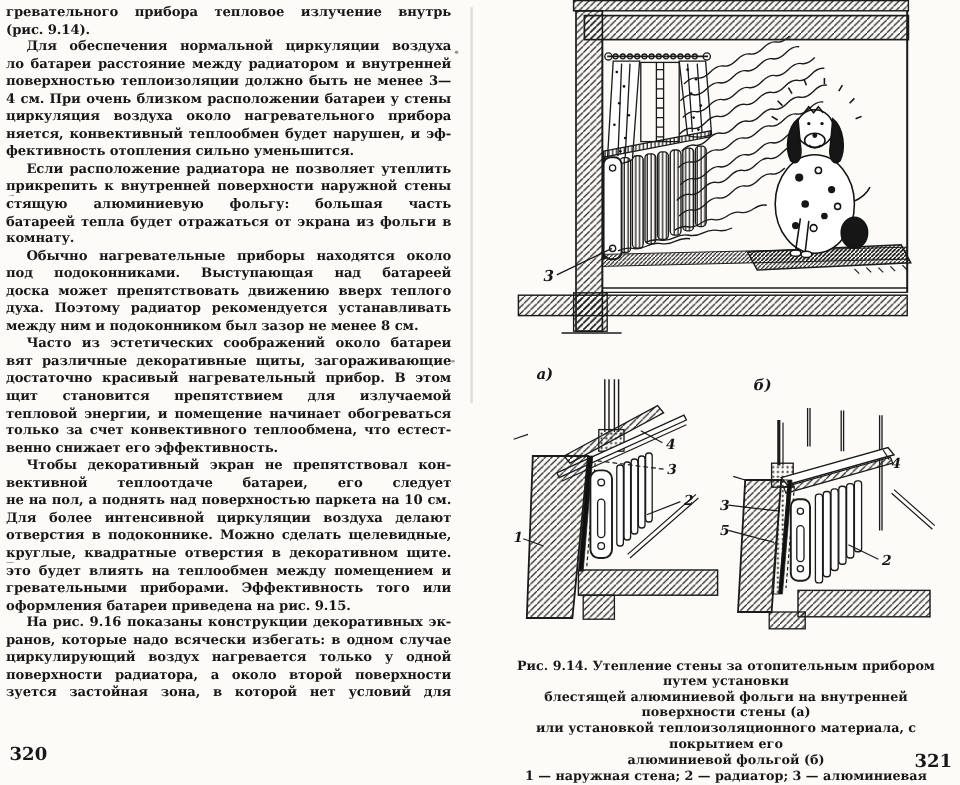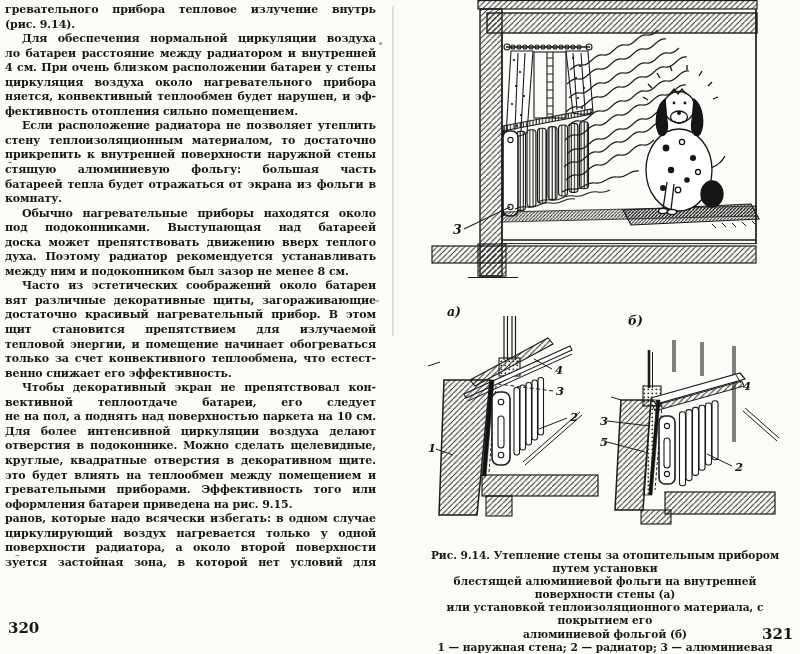--- a/index.html
+++ b/index.html
@@ -30,26 +30,26 @@
 
 <div class="abs gutter"></div>
 <div class="abs speck" style="left:379px;top:42px;width:3px;height:3px"></div>
 <div class="abs speck" style="left:376px;top:300px;width:3px;height:2px"></div>
 
 <div id="left-text" class="abs">
     <div class="tline">гревательного прибора тепловое излучение внутрь комнаты</div>
     <div class="tline plast">(рис. 9.14).</div>
     <div class="tline ind">Для обеспечения нормальной циркуляции воздуха око-</div>
     <div class="tline">ло батареи расстояние между радиатором и внутренней</div>
+    <div class="tline">поверхностью теплоизоляции должно быть не менее 3—</div>
     <div class="tline">4 см. При очень близком расположении батареи у стены</div>
     <div class="tline">циркуляция воздуха около нагревательного прибора затруд-</div>
     <div class="tline">няется, конвективный теплообмен будет нарушен, и эф-</div>
-    <div class="tline plast">фективность отопления сильно помещением.</div>
+    <div class="tline plast">фективность отопления сильно уменьшится.</div>
     <div class="tline ind">Если расположение радиатора не позволяет утеплить</div>
-    <div class="tline">стену теплоизоляционным материалом, то достаточно</div>
     <div class="tline">прикрепить к внутренней поверхности наружной стены бле-</div>
     <div class="tline">стящую алюминиевую фольгу: большая часть излучаемого</div>
     <div class="tline">батареей тепла будет отражаться от экрана из фольги в</div>
     <div class="tline plast">комнату.</div>
     <div class="tline ind">Обычно нагревательные приборы находятся около окон</div>
     <div class="tline">под подоконниками. Выступающая над батареей подоконная</div>
     <div class="tline">доска может препятствовать движению вверх теплого воз-</div>
     <div class="tline">духа. Поэтому радиатор рекомендуется устанавливать около</div>
     <div class="tline plast">между ним и подоконником был зазор не менее 8 см.</div>
     <div class="tline ind">Часто из эстетических соображений около батареи ста-</div>
@@ -61,20 +61,21 @@
     <div class="tline plast">венно снижает его эффективность.</div>
     <div class="tline ind">Чтобы декоративный экран не препятствовал кон-</div>
     <div class="tline">вективной теплоотдаче батареи, его следует устанавливать</div>
     <div class="tline">не на пол, а поднять над поверхностью паркета на 10 см.</div>
     <div class="tline">Для более интенсивной циркуляции воздуха делают</div>
     <div class="tline">отверстия в подоконнике. Можно сделать щелевидные,</div>
     <div class="tline">круглые, квадратные отверстия в декоративном щите. Все</div>
     <div class="tline">это будет влиять на теплообмен между помещением и на-</div>
     <div class="tline">гревательными приборами. Эффективность того или иного</div>
     <div class="tline plast">оформления батареи приведена на рис. 9.15.</div>
+    <div class="tline ind">На рис. 9.16 показаны конструкции декоративных эк-</div>
     <div class="tline">ранов, которые надо всячески избегать: в одном случае</div>
     <div class="tline">циркулирующий воздух нагревается только у одной</div>
     <div class="tline">поверхности радиатора, а около второй поверхности обра-</div>
     <div class="tline">зуется застойная зона, в которой нет условий для движения</div>
   </div>
 <div id="pn-left" class="abs pagenum">320</div>
 
 <svg class="abs" style="left:420px;top:0px" width="345" height="286" viewBox="0 0 345 286">
   <defs>
     <pattern id="ph" patternUnits="userSpaceOnUse" width="5.5" height="5.5">

